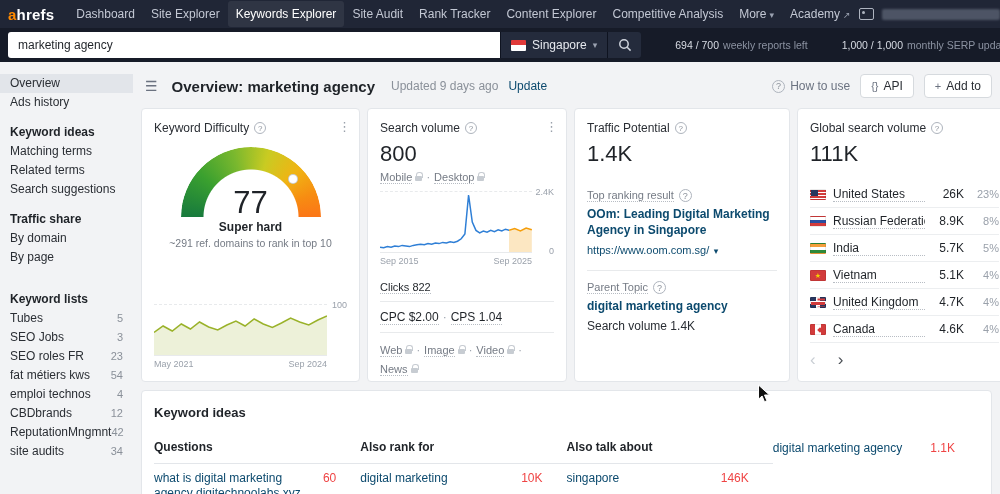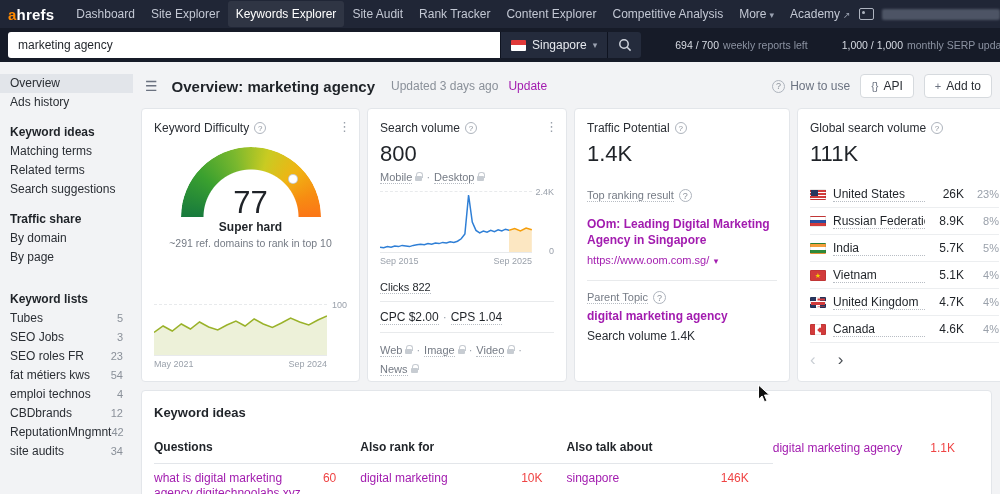--- a/index.html
+++ b/index.html
@@ -39,21 +39,21 @@
   .side-item.active { background:#e2e5ea; }
   .side-head { font-weight:bold; padding:3px 10px; margin-top:10px; color:#1f2328; }
   .side-count { color:#8a9099; font-size:11px; }
   .main { flex:1; min-width:0; overflow:hidden; }
 
   
   .main-header { display:flex; align-items:center; padding:12px 8px 4px 12px; }
   .burger { color:#6b7280; font-size:14px; margin-right:14px; cursor:pointer; }
   .page-title { font-size:15px; font-weight:bold;text-align:center; }
   .updated { font-size:12px; color:#8a9099; margin-left:16px; }
-  .link { color:#a21caf; text-decoration:none; cursor:pointer; }
+  .link { color:#0c4a6e; text-decoration:none; cursor:pointer; }
   .update-link { font-size:12px; margin-left:10px; }
   .mh-right { margin-left:auto; display:flex; align-items:center; gap:10px; }
   .help { display:flex; align-items:center; gap:5px; color:#6b7280; font-size:12px; cursor:pointer; }
   .qmark { width:13px; height:13px; border-radius:50%; border:1px solid #aeb4bd; color:#8a9099; font-size:9px; display:inline-flex; align-items:center; justify-content:center; }
   .btn { display:inline-flex; align-items:center; gap:5px; background:#ffffff; border:1px solid #d6dade; border-radius:4px; font-size:12px; color:#2a2e34; padding:4px 10px; cursor:pointer; font-family:inherit; }
   .btn .glyph { color:#6b7280; font-size:11px; }
 
   
   .cards { display:flex; gap:7px; padding:6px 8px 8px 8px; }
   .card { background:#ffffff; border:1px solid #e3e6ea; border-radius:4px; padding:12px; height:274px; position:relative; overflow:hidden; display:flex; flex-direction:column; }
@@ -89,21 +89,21 @@
   .spark-blue { position:absolute; left:0; bottom:0; width:85%; height:100%; }
   .spark-orange { position:absolute; right:0; bottom:0; width:15%; height:100%; }
   .clicks-bar { height:5px; display:flex; margin-top:8px; background:#edeef0; border-radius:1px; overflow:hidden; }
   .cb-green { background:#52a93c; }
   .cb-orange { background:#f59e0b; }
   .sv-line { font-size:11px; margin-top:7px; }
   .divider { border-top:1px solid #e8eaec; margin:8px 0; }
 
   .card-tp { flex:0 0 216px; }
   .tp-label { font-size:11px; color:#757b85; margin-top:22px; display:flex; align-items:center; gap:5px; }
-  .tp-title { font-size:12px; font-weight:bold; line-height:1.35; margin-top:14px; display:block; }
+  .tp-title { font-size:12px; font-weight:bold; line-height:1.35; margin-top:4px; display:block; }
   .tp-url { font-size:11px; margin-top:6px; display:inline-block; }
   .tp-parent { font-size:12px; font-weight:bold; margin-top:5px; display:inline-block; }
   .tp-sv { font-size:12px; margin-top:6px; color:#2a2e34; }
 
   .card-gsv { flex:0 0 215px; }
   .country-list { margin-top:14px; }
   .c-row { display:flex; align-items:center; gap:7px; padding:5.5px 0; border-bottom:1px solid #eceef0; font-size:12px; }
   .c-name { flex:1; min-width:0; overflow:hidden; white-space:nowrap; }
   .c-vol { width:32px; text-align:right; color:#1f2328; }
   .c-pct { width:28px; text-align:right; color:#9aa1ab; font-size:11px; }
@@ -234,21 +234,21 @@
       <div class="side-item">
           <span>site audits</span>
           <span class="side-count">34</span>
         </div>
     </div>
 
     <div class="main">
       <div class="main-header">
         <span class="burger">☰</span>
         <h1 class="page-title">Overview: marketing agency</h1>
-        <span class="updated">Updated 3 days ago</span>
+        <span class="updated">Updated 9 days ago</span>
         <a class="link update-link">Update</a>
         <div class="mh-right">
           <span class="help">
               <span class="qmark">?</span>
               <span>How to use</span>
             </span>
           <button class="btn">
               <span class="glyph">{}</span>
               <span>API</span>
             </button>

